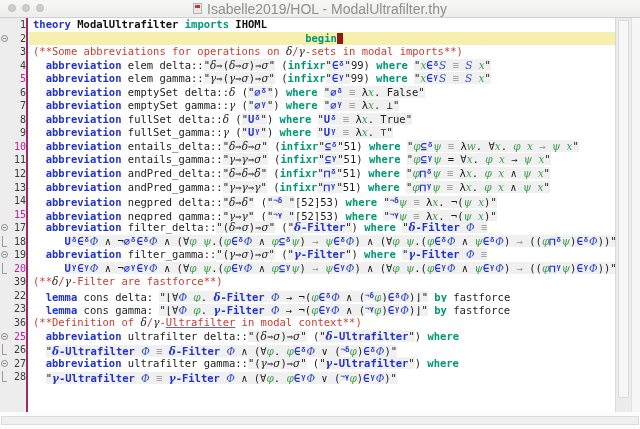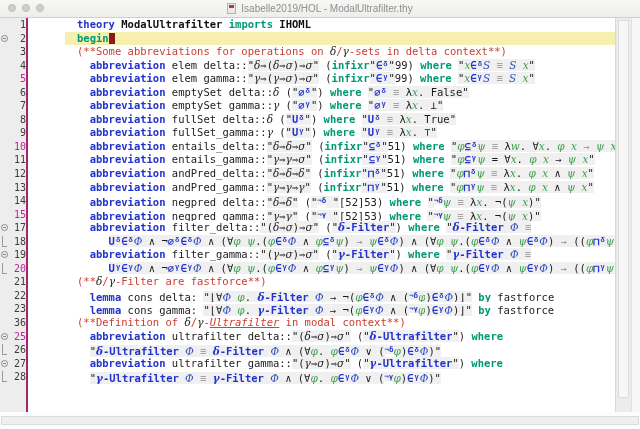--- a/index.html
+++ b/index.html
@@ -3,35 +3,35 @@
 <meta charset="utf-8">
 <style>
   html,body{margin:0;padding:0;background:#ffffff;}
   .window{position:relative;width:640px;height:429px;background:#ffffff;overflow:hidden;
           box-shadow:inset 0 0 0 1px #d9d9d9;font-family:"Liberation Sans",sans-serif;}
   
   .titlebar{height:17px;background:linear-gradient(#f7f7f6,#ededec);border-bottom:1px solid #cfcfcf;
             display:flex;align-items:center;justify-content:center;position:relative;}
   .lights{position:absolute;left:8px;top:4px;display:flex;gap:6px;}
   .light{width:8px;height:8px;border-radius:50%;background:#cecece;border:1px solid #bdbdbc;box-sizing:border-box;}
-  .title-wrap{display:flex;align-items:center;gap:5px;color:#8f8f8f;font-size:10px;}
+  .title-wrap{display:flex;align-items:center;gap:5px;color:#8f8f8f;font-size:14px;}
   .app-icon{width:9px;height:11px;background:#e9e9e9;border:1px solid #b3b3b3;position:relative;box-sizing:border-box;}
   .app-icon::before{content:"";position:absolute;left:1px;right:1px;top:1px;height:3px;background:#c0392b;}
   
   .body-row{display:flex;height:394px;}
   .editor{flex:1;overflow:hidden;font-family:"DejaVu Sans Mono","Liberation Mono",monospace;
           font-size:10.5px;line-height:13.55px;
           background:linear-gradient(to right,#ededed 0,#ededed 26px,#a2276b 26px,#a2276b 28px,#ffffff 28px);}
   .line{display:flex;height:13.55px;white-space:pre;}
   .foldcol{width:9px;flex:none;display:flex;justify-content:center;}
   .num{width:17px;flex:none;text-align:right;padding-right:1px;color:#3c3c3c;font-size:10px;}
   .num5{color:#c2209c;}
   .gsep{width:2px;flex:none;}
-  .code{flex:1;padding-left:12px;overflow:hidden;color:#1a1a1a;margin-left:36px;}
-  .line.current .code{background:#f7efad;}
+  .code{flex:1;padding-left:4px;overflow:hidden;color:#1a1a1a;}
+  .line.current .code{background:#f7efad;text-align:center;}
   .cursor{display:inline-block;width:6px;height:11px;background:#8b1a1a;vertical-align:-2px;}
   .fold-open{display:inline-block;width:7px;height:7px;margin-top:3px;border:1px solid #8a8a8a;
              border-radius:50%;position:relative;box-sizing:border-box;}
   .fold-open::after{content:"";position:absolute;left:1px;right:1px;top:2px;border-top:1px solid #8a8a8a;}
   .fold-cont{display:inline-block;width:4px;height:10px;margin-top:1px;
              border-left:1px solid #9a9a9a;border-bottom:1px solid #9a9a9a;}
   
   .s{white-space:pre;}
   .cmd{color:#2233cc;font-weight:bold;}
   .kw{color:#009973;font-weight:bold;}
@@ -40,21 +40,21 @@
   .com{color:#cb3b2e;}
   .typ{font-family:"DejaVu Serif","Liberation Serif",serif;font-style:italic;color:#222222;}
   .var{font-family:"DejaVu Serif","Liberation Serif",serif;font-style:italic;color:#3f9e4d;}
   .Var{font-family:"DejaVu Serif","Liberation Serif",serif;font-style:italic;color:#3350c2;}
   .op{color:#2233cc;font-weight:bold;}
   .opg{color:#2233cc;font-weight:bold;font-family:"DejaVu Serif","Liberation Serif",serif;font-style:italic;}
   .eq{color:#8f8f8f;}
   .arr{color:#8f8f8f;}
   .sup{color:#2233cc;font-weight:bold;font-size:7.5px;vertical-align:3px;}
   .q{background:#f0f0f0;}
-  .ul{text-decoration:underline;text-decoration-color:#4f63e8;font-style:italic;}
+  .ul{text-decoration:underline;text-decoration-color:#4f63e8;}
   
   .vscroll{width:16px;flex:none;background:#ececec;border-left:1px solid #d9d9d9;box-sizing:border-box;}
   .vthumb{margin:2px 2px;height:96%;background:#f7f7f7;border:1px solid #dcdcdc;box-sizing:border-box;}
   .rstrip{width:9px;flex:none;background:#f7f7f7;border-left:1px solid #e2e2e2;box-sizing:border-box;}
   .hscroll-area{height:17px;background:#fcfcfc;padding-top:4px;box-sizing:border-box;}
   .htrack{height:9px;margin:0 1px;background:#efefef;border:1px solid #dcdcdc;box-sizing:border-box;}
 </style>
 </head>
 <body>
 
@@ -70,38 +70,38 @@
       <span class="app-icon"></span>
       <span>Isabelle2019/HOL - ModalUltrafilter.thy</span>
     </div>
   </div>
 
   <div class="body-row">
     <div class="editor">
       <div>
           <div class="line"><span class="foldcol"></span><span class="num">1</span><span class="gsep"></span><span class="code"><span class="s cmd">theory</span><span class="s pl"> </span><span class="s nameb">ModalUltrafilter</span><span class="s pl"> </span><span class="s kw">imports</span><span class="s pl"> </span><span class="s nameb">IHOML</span></span></div>
           <div class="line current"><span class="foldcol"><span class="fold-open"></span></span><span class="num">2</span><span class="gsep"></span><span class="code"><span class="s kw">begin</span><span class="cursor"></span></span></div>
-          <div class="line"><span class="foldcol"></span><span class="num">3</span><span class="gsep"></span><span class="code"><span class="s com">(**Some abbreviations for operations on </span><span class="s typ">δ</span><span class="s com">/</span><span class="s typ">γ</span><span class="s com">-sets in delta context**)</span></span></div>
+          <div class="line"><span class="foldcol"></span><span class="num">3</span><span class="gsep"></span><span class="code"><span class="s com">(**Some abbreviations for operations on </span><span class="s typ">δ</span><span class="s com">/</span><span class="s typ">γ</span><span class="s com">-sets in modal imports**)</span></span></div>
           <div class="line"><span class="foldcol"></span><span class="num">4</span><span class="gsep"></span><span class="code"><span class="s pl">  </span><span class="s cmd">abbreviation</span><span class="s pl"> elem delta::</span><span class="s q pl">"</span><span class="s q typ">δ</span><span class="s q pl">⇒(</span><span class="s q typ">δ</span><span class="s q pl">⇒</span><span class="s q typ">σ</span><span class="s q pl">)⇒</span><span class="s q typ">σ</span><span class="s q pl">"</span><span class="s pl"> (</span><span class="s kw">infixr</span><span class="s q pl">"</span><span class="s q op">∈ᵟ</span><span class="s q pl">"</span><span class="s pl">99) </span><span class="s kw">where</span><span class="s pl"> </span><span class="s q pl">"</span><span class="s q var">x</span><span class="s q op">∈ᵟ</span><span class="s q Var">S</span><span class="s q eq"> ≡ </span><span class="s q Var">S</span><span class="s q pl"> </span><span class="s q var">x</span><span class="s q pl">"</span></span></div>
           <div class="line"><span class="foldcol"></span><span class="num num5">5</span><span class="gsep"></span><span class="code"><span class="s pl">  </span><span class="s cmd">abbreviation</span><span class="s pl"> elem gamma::</span><span class="s q pl">"</span><span class="s q typ">γ</span><span class="s q pl">⇒(</span><span class="s q typ">γ</span><span class="s q pl">⇒</span><span class="s q typ">σ</span><span class="s q pl">)⇒</span><span class="s q typ">σ</span><span class="s q pl">"</span><span class="s pl"> (</span><span class="s kw">infixr</span><span class="s q pl">"</span><span class="s q op">∈ᵞ</span><span class="s q pl">"</span><span class="s pl">99) </span><span class="s kw">where</span><span class="s pl"> </span><span class="s q pl">"</span><span class="s q var">x</span><span class="s q op">∈ᵞ</span><span class="s q Var">S</span><span class="s q eq"> ≡ </span><span class="s q Var">S</span><span class="s q pl"> </span><span class="s q var">x</span><span class="s q pl">"</span></span></div>
           <div class="line"><span class="foldcol"></span><span class="num">6</span><span class="gsep"></span><span class="code"><span class="s pl">  </span><span class="s cmd">abbreviation</span><span class="s pl"> emptySet delta::</span><span class="s typ">δ</span><span class="s pl"> (</span><span class="s q pl">"</span><span class="s q op">∅ᵟ</span><span class="s q pl">"</span><span class="s pl">) </span><span class="s kw">where</span><span class="s pl"> </span><span class="s q pl">"</span><span class="s q op">∅ᵟ</span><span class="s q eq"> ≡ </span><span class="s q pl">λ</span><span class="s q var">x</span><span class="s q pl">. False"</span></span></div>
           <div class="line"><span class="foldcol"></span><span class="num">7</span><span class="gsep"></span><span class="code"><span class="s pl">  </span><span class="s cmd">abbreviation</span><span class="s pl"> emptySet gamma::</span><span class="s typ">γ</span><span class="s pl"> (</span><span class="s q pl">"</span><span class="s q op">∅ᵞ</span><span class="s q pl">"</span><span class="s pl">) </span><span class="s kw">where</span><span class="s pl"> </span><span class="s q pl">"</span><span class="s q op">∅ᵞ</span><span class="s q eq"> ≡ </span><span class="s q pl">λ</span><span class="s q var">x</span><span class="s q pl">. ⊥"</span></span></div>
           <div class="line"><span class="foldcol"></span><span class="num">8</span><span class="gsep"></span><span class="code"><span class="s pl">  </span><span class="s cmd">abbreviation</span><span class="s pl"> fullSet delta::</span><span class="s typ">δ</span><span class="s pl"> (</span><span class="s q pl">"</span><span class="s q op">Uᵟ</span><span class="s q pl">"</span><span class="s pl">) </span><span class="s kw">where</span><span class="s pl"> </span><span class="s q pl">"</span><span class="s q op">Uᵟ</span><span class="s q eq"> ≡ </span><span class="s q pl">λ</span><span class="s q var">x</span><span class="s q pl">. True"</span></span></div>
           <div class="line"><span class="foldcol"></span><span class="num">9</span><span class="gsep"></span><span class="code"><span class="s pl">  </span><span class="s cmd">abbreviation</span><span class="s pl"> fullSet_gamma::</span><span class="s typ">γ</span><span class="s pl"> (</span><span class="s q pl">"</span><span class="s q op">Uᵞ</span><span class="s q pl">"</span><span class="s pl">) </span><span class="s kw">where</span><span class="s pl"> </span><span class="s q pl">"</span><span class="s q op">Uᵞ</span><span class="s q eq"> ≡ </span><span class="s q pl">λ</span><span class="s q var">x</span><span class="s q pl">. ⊤"</span></span></div>
           <div class="line"><span class="foldcol"></span><span class="num num5">10</span><span class="gsep"></span><span class="code"><span class="s pl">  </span><span class="s cmd">abbreviation</span><span class="s pl"> entails_delta::</span><span class="s q pl">"</span><span class="s q typ">δ</span><span class="s q pl">⇒</span><span class="s q typ">δ</span><span class="s q pl">⇒</span><span class="s q typ">σ</span><span class="s q pl">"</span><span class="s pl"> (</span><span class="s kw">infixr</span><span class="s q pl">"</span><span class="s q op">⊆ᵟ</span><span class="s q pl">"</span><span class="s pl">51) </span><span class="s kw">where</span><span class="s pl"> </span><span class="s q pl">"</span><span class="s q var">φ</span><span class="s q op">⊆ᵟ</span><span class="s q var">ψ</span><span class="s q eq"> ≡ </span><span class="s q pl">λ</span><span class="s q var">w</span><span class="s q pl">. ∀</span><span class="s q var">x</span><span class="s q pl">. </span><span class="s q var">φ</span><span class="s q pl"> </span><span class="s q var">x</span><span class="s q arr"> → </span><span class="s q var">ψ</span><span class="s q pl"> </span><span class="s q var">x</span><span class="s q pl">"</span></span></div>
           <div class="line"><span class="foldcol"></span><span class="num">11</span><span class="gsep"></span><span class="code"><span class="s pl">  </span><span class="s cmd">abbreviation</span><span class="s pl"> entails_gamma::</span><span class="s q pl">"</span><span class="s q typ">γ</span><span class="s q pl">⇒</span><span class="s q typ">γ</span><span class="s q pl">⇒</span><span class="s q typ">σ</span><span class="s q pl">"</span><span class="s pl"> (</span><span class="s kw">infixr</span><span class="s q pl">"</span><span class="s q op">⊆ᵞ</span><span class="s q pl">"</span><span class="s pl">51) </span><span class="s kw">where</span><span class="s pl"> </span><span class="s q pl">"</span><span class="s q var">φ</span><span class="s q op">⊆ᵞ</span><span class="s q var">ψ</span><span class="s q pl"> = ∀</span><span class="s q var">x</span><span class="s q pl">. </span><span class="s q var">φ</span><span class="s q pl"> </span><span class="s q var">x</span><span class="s q pl"> → </span><span class="s q var">ψ</span><span class="s q pl"> </span><span class="s q var">x</span><span class="s q pl">"</span></span></div>
           <div class="line"><span class="foldcol"></span><span class="num">12</span><span class="gsep"></span><span class="code"><span class="s pl">  </span><span class="s cmd">abbreviation</span><span class="s pl"> andPred_delta::</span><span class="s q pl">"</span><span class="s q typ">δ</span><span class="s q pl">⇒</span><span class="s q typ">δ</span><span class="s q pl">⇒</span><span class="s q typ">δ</span><span class="s q pl">"</span><span class="s pl"> (</span><span class="s kw">infixr</span><span class="s q pl">"</span><span class="s q op">⊓ᵟ</span><span class="s q pl">"</span><span class="s pl">51) </span><span class="s kw">where</span><span class="s pl"> </span><span class="s q pl">"</span><span class="s q var">φ</span><span class="s q op">⊓ᵟ</span><span class="s q var">ψ</span><span class="s q eq"> ≡ </span><span class="s q pl">λ</span><span class="s q var">x</span><span class="s q pl">. </span><span class="s q var">φ</span><span class="s q pl"> </span><span class="s q var">x</span><span class="s q pl"> ∧ </span><span class="s q var">ψ</span><span class="s q pl"> </span><span class="s q var">x</span><span class="s q pl">"</span></span></div>
           <div class="line"><span class="foldcol"></span><span class="num">13</span><span class="gsep"></span><span class="code"><span class="s pl">  </span><span class="s cmd">abbreviation</span><span class="s pl"> andPred_gamma::</span><span class="s q pl">"</span><span class="s q typ">γ</span><span class="s q pl">⇒</span><span class="s q typ">γ</span><span class="s q pl">⇒</span><span class="s q typ">γ</span><span class="s q pl">"</span><span class="s pl"> (</span><span class="s kw">infixr</span><span class="s q pl">"</span><span class="s q op">⊓ᵞ</span><span class="s q pl">"</span><span class="s pl">51) </span><span class="s kw">where</span><span class="s pl"> </span><span class="s q pl">"</span><span class="s q var">φ</span><span class="s q op">⊓ᵞ</span><span class="s q var">ψ</span><span class="s q eq"> ≡ </span><span class="s q pl">λ</span><span class="s q var">x</span><span class="s q pl">. </span><span class="s q var">φ</span><span class="s q pl"> </span><span class="s q var">x</span><span class="s q pl"> ∧ </span><span class="s q var">ψ</span><span class="s q pl"> </span><span class="s q var">x</span><span class="s q pl">"</span></span></div>
           <div class="line"><span class="foldcol"></span><span class="num">14</span><span class="gsep"></span><span class="code"><span class="s pl">  </span><span class="s cmd">abbreviation</span><span class="s pl"> negpred_delta::</span><span class="s q pl">"</span><span class="s q typ">δ</span><span class="s q pl">⇒</span><span class="s q typ">δ</span><span class="s q pl">"</span><span class="s pl"> (</span><span class="s q pl">"</span><span class="s q sup">¬δ</span><span class="s q pl">_"</span><span class="s pl">[52]53) </span><span class="s kw">where</span><span class="s pl"> </span><span class="s q pl">"</span><span class="s q sup">¬δ</span><span class="s q var">ψ</span><span class="s q eq"> ≡ </span><span class="s q pl">λ</span><span class="s q var">x</span><span class="s q pl">. ¬(</span><span class="s q var">ψ</span><span class="s q pl"> </span><span class="s q var">x</span><span class="s q pl">)"</span></span></div>
           <div class="line"><span class="foldcol"></span><span class="num num5">15</span><span class="gsep"></span><span class="code"><span class="s pl">  </span><span class="s cmd">abbreviation</span><span class="s pl"> negpred_gamma::</span><span class="s q pl">"</span><span class="s q typ">γ</span><span class="s q pl">⇒</span><span class="s q typ">γ</span><span class="s q pl">"</span><span class="s pl"> (</span><span class="s q pl">"</span><span class="s q sup">¬γ</span><span class="s q pl">_"</span><span class="s pl">[52]53) </span><span class="s kw">where</span><span class="s pl"> </span><span class="s q pl">"</span><span class="s q sup">¬γ</span><span class="s q var">ψ</span><span class="s q eq"> ≡ </span><span class="s q pl">λ</span><span class="s q var">x</span><span class="s q pl">. ¬(</span><span class="s q var">ψ</span><span class="s q pl"> </span><span class="s q var">x</span><span class="s q pl">)"</span></span></div>
           <div class="line"><span class="foldcol"><span class="fold-open"></span></span><span class="num">17</span><span class="gsep"></span><span class="code"><span class="s pl">  </span><span class="s cmd">abbreviation</span><span class="s pl"> filter_delta::</span><span class="s q pl">"(</span><span class="s q typ">δ</span><span class="s q pl">⇒</span><span class="s q typ">σ</span><span class="s q pl">)⇒</span><span class="s q typ">σ</span><span class="s q pl">"</span><span class="s pl"> (</span><span class="s q pl">"</span><span class="s q opg">δ</span><span class="s q op">-Filter</span><span class="s q pl">"</span><span class="s pl">) </span><span class="s kw">where</span><span class="s pl"> </span><span class="s q pl">"</span><span class="s q opg">δ</span><span class="s q op">-Filter</span><span class="s q pl"> </span><span class="s q Var">Φ</span><span class="s q eq"> ≡</span></span></div>
           <div class="line"><span class="foldcol"><span class="fold-cont"></span></span><span class="num">18</span><span class="gsep"></span><span class="code"><span class="s pl">     </span><span class="s q op">Uᵟ∈ᵟ</span><span class="s q Var">Φ</span><span class="s q pl"> ∧ ¬</span><span class="s q op">∅ᵟ∈ᵟ</span><span class="s q Var">Φ</span><span class="s q pl"> ∧ (∀</span><span class="s q var">φ</span><span class="s q pl"> </span><span class="s q var">ψ</span><span class="s q pl">.(</span><span class="s q var">φ</span><span class="s q op">∈ᵟ</span><span class="s q Var">Φ</span><span class="s q pl"> ∧ </span><span class="s q var">φ</span><span class="s q op">⊆ᵟ</span><span class="s q var">ψ</span><span class="s q pl">) </span><span class="s q arr">→</span><span class="s q pl"> </span><span class="s q var">ψ</span><span class="s q op">∈ᵟ</span><span class="s q Var">Φ</span><span class="s q pl">) ∧ (∀</span><span class="s q var">φ</span><span class="s q pl"> </span><span class="s q var">ψ</span><span class="s q pl">.(</span><span class="s q var">φ</span><span class="s q op">∈ᵟ</span><span class="s q Var">Φ</span><span class="s q pl"> ∧ </span><span class="s q var">ψ</span><span class="s q op">∈ᵟ</span><span class="s q Var">Φ</span><span class="s q pl">) </span><span class="s q arr">→</span><span class="s q pl"> ((</span><span class="s q var">φ</span><span class="s q op">⊓ᵟ</span><span class="s q var">ψ</span><span class="s q pl">)</span><span class="s q op">∈ᵟ</span><span class="s q Var">Φ</span><span class="s q pl">))"</span></span></div>
           <div class="line"><span class="foldcol"><span class="fold-open"></span></span><span class="num">19</span><span class="gsep"></span><span class="code"><span class="s pl">  </span><span class="s cmd">abbreviation</span><span class="s pl"> filter_gamma::</span><span class="s q pl">"(</span><span class="s q typ">γ</span><span class="s q pl">⇒</span><span class="s q typ">σ</span><span class="s q pl">)⇒</span><span class="s q typ">σ</span><span class="s q pl">"</span><span class="s pl"> (</span><span class="s q pl">"</span><span class="s q opg">γ</span><span class="s q op">-Filter</span><span class="s q pl">"</span><span class="s pl">) </span><span class="s kw">where</span><span class="s pl"> </span><span class="s q pl">"</span><span class="s q opg">γ</span><span class="s q op">-Filter</span><span class="s q pl"> </span><span class="s q Var">Φ</span><span class="s q eq"> ≡</span></span></div>
           <div class="line"><span class="foldcol"><span class="fold-cont"></span></span><span class="num num5">20</span><span class="gsep"></span><span class="code"><span class="s pl">     </span><span class="s q op">Uᵞ∈ᵞ</span><span class="s q Var">Φ</span><span class="s q pl"> ∧ ¬</span><span class="s q op">∅ᵞ∈ᵞ</span><span class="s q Var">Φ</span><span class="s q pl"> ∧ (∀</span><span class="s q var">φ</span><span class="s q pl"> </span><span class="s q var">ψ</span><span class="s q pl">.(</span><span class="s q var">φ</span><span class="s q op">∈ᵞ</span><span class="s q Var">Φ</span><span class="s q pl"> ∧ </span><span class="s q var">φ</span><span class="s q op">⊆ᵞ</span><span class="s q var">ψ</span><span class="s q pl">) </span><span class="s q arr">→</span><span class="s q pl"> </span><span class="s q var">ψ</span><span class="s q op">∈ᵞ</span><span class="s q Var">Φ</span><span class="s q pl">) ∧ (∀</span><span class="s q var">φ</span><span class="s q pl"> </span><span class="s q var">ψ</span><span class="s q pl">.(</span><span class="s q var">φ</span><span class="s q op">∈ᵞ</span><span class="s q Var">Φ</span><span class="s q pl"> ∧ </span><span class="s q var">ψ</span><span class="s q op">∈ᵞ</span><span class="s q Var">Φ</span><span class="s q pl">) </span><span class="s q arr">→</span><span class="s q pl"> ((</span><span class="s q var">φ</span><span class="s q op">⊓ᵞ</span><span class="s q var">ψ</span><span class="s q pl">)</span><span class="s q op">∈ᵞ</span><span class="s q Var">Φ</span><span class="s q pl">))"</span></span></div>
-          <div class="line"><span class="foldcol"></span><span class="num">21</span><span class="gsep"></span><span class="code"><span class="s com">(**</span><span class="s typ">δ</span><span class="s com">/</span><span class="s typ">γ</span><span class="s com">-Filter are fastforce**)</span></span></div>
+          <div class="line"><span class="foldcol"></span><span class="num">39</span><span class="gsep"></span><span class="code"><span class="s com">(**</span><span class="s typ">δ</span><span class="s com">/</span><span class="s typ">γ</span><span class="s com">-Filter are fastforce**)</span></span></div>
           <div class="line"><span class="foldcol"></span><span class="num">22</span><span class="gsep"></span><span class="code"><span class="s pl">  </span><span class="s cmd">lemma</span><span class="s pl"> cons delta: </span><span class="s q pl">"⌊∀</span><span class="s q Var">Φ</span><span class="s q pl"> </span><span class="s q var">φ</span><span class="s q pl">. </span><span class="s q opg">δ</span><span class="s q op">-Filter</span><span class="s q pl"> </span><span class="s q Var">Φ</span><span class="s q pl"> → ¬(</span><span class="s q var">φ</span><span class="s q op">∈ᵟ</span><span class="s q Var">Φ</span><span class="s q pl"> ∧ (</span><span class="s q sup">¬δ</span><span class="s q var">φ</span><span class="s q pl">)</span><span class="s q op">∈ᵟ</span><span class="s q Var">Φ</span><span class="s q pl">)⌋"</span><span class="s pl"> </span><span class="s kw">by</span><span class="s pl"> fastforce</span></span></div>
           <div class="line"><span class="foldcol"></span><span class="num">23</span><span class="gsep"></span><span class="code"><span class="s pl">  </span><span class="s cmd">lemma</span><span class="s pl"> cons gamma: </span><span class="s q pl">"⌊∀</span><span class="s q Var">Φ</span><span class="s q pl"> </span><span class="s q var">φ</span><span class="s q pl">. </span><span class="s q opg">γ</span><span class="s q op">-Filter</span><span class="s q pl"> </span><span class="s q Var">Φ</span><span class="s q pl"> → ¬(</span><span class="s q var">φ</span><span class="s q op">∈ᵞ</span><span class="s q Var">Φ</span><span class="s q pl"> ∧ (</span><span class="s q sup">¬γ</span><span class="s q var">φ</span><span class="s q pl">)</span><span class="s q op">∈ᵞ</span><span class="s q Var">Φ</span><span class="s q pl">)⌋"</span><span class="s pl"> </span><span class="s kw">by</span><span class="s pl"> fastforce</span></span></div>
           <div class="line"><span class="foldcol"></span><span class="num">36</span><span class="gsep"></span><span class="code"><span class="s com">(**Definition of </span><span class="s typ">δ</span><span class="s com">/</span><span class="s typ">γ</span><span class="s com">-</span><span class="s com ul">Ultrafilter</span><span class="s com"> in modal context**)</span></span></div>
           <div class="line"><span class="foldcol"><span class="fold-open"></span></span><span class="num num5">25</span><span class="gsep"></span><span class="code"><span class="s pl">  </span><span class="s cmd">abbreviation</span><span class="s pl"> ultrafilter delta::</span><span class="s q pl">"(</span><span class="s q typ">δ</span><span class="s q pl">⇒</span><span class="s q typ">σ</span><span class="s q pl">)⇒</span><span class="s q typ">σ</span><span class="s q pl">"</span><span class="s pl"> (</span><span class="s q pl">"</span><span class="s q opg">δ</span><span class="s q op">-Ultrafilter</span><span class="s q pl">"</span><span class="s pl">) </span><span class="s kw">where</span></span></div>
           <div class="line"><span class="foldcol"><span class="fold-cont"></span></span><span class="num">26</span><span class="gsep"></span><span class="code"><span class="s pl">  </span><span class="s q pl">"</span><span class="s q opg">δ</span><span class="s q op">-Ultrafilter</span><span class="s q pl"> </span><span class="s q Var">Φ</span><span class="s q eq"> ≡ </span><span class="s q opg">δ</span><span class="s q op">-Filter</span><span class="s q pl"> </span><span class="s q Var">Φ</span><span class="s q pl"> ∧ (∀</span><span class="s q var">φ</span><span class="s q pl">. </span><span class="s q var">φ</span><span class="s q op">∈ᵟ</span><span class="s q Var">Φ</span><span class="s q pl"> ∨ (</span><span class="s q sup">¬δ</span><span class="s q var">φ</span><span class="s q pl">)</span><span class="s q op">∈ᵟ</span><span class="s q Var">Φ</span><span class="s q pl">)"</span></span></div>
           <div class="line"><span class="foldcol"><span class="fold-open"></span></span><span class="num">27</span><span class="gsep"></span><span class="code"><span class="s pl">  </span><span class="s cmd">abbreviation</span><span class="s pl"> ultrafilter gamma::</span><span class="s q pl">"(</span><span class="s q typ">γ</span><span class="s q pl">⇒</span><span class="s q typ">σ</span><span class="s q pl">)⇒</span><span class="s q typ">σ</span><span class="s q pl">"</span><span class="s pl"> (</span><span class="s q pl">"</span><span class="s q opg">γ</span><span class="s q op">-Ultrafilter</span><span class="s q pl">"</span><span class="s pl">) </span><span class="s kw">where</span></span></div>
           <div class="line"><span class="foldcol"><span class="fold-cont"></span></span><span class="num">28</span><span class="gsep"></span><span class="code"><span class="s pl">  </span><span class="s q pl">"</span><span class="s q opg">γ</span><span class="s q op">-Ultrafilter</span><span class="s q pl"> </span><span class="s q Var">Φ</span><span class="s q eq"> ≡ </span><span class="s q opg">γ</span><span class="s q op">-Filter</span><span class="s q pl"> </span><span class="s q Var">Φ</span><span class="s q pl"> ∧ (∀</span><span class="s q var">φ</span><span class="s q pl">. </span><span class="s q var">φ</span><span class="s q op">∈ᵞ</span><span class="s q Var">Φ</span><span class="s q pl"> ∨ (</span><span class="s q sup">¬γ</span><span class="s q var">φ</span><span class="s q pl">)</span><span class="s q op">∈ᵞ</span><span class="s q Var">Φ</span><span class="s q pl">)"</span></span></div>
         </div>
     </div>
     <div class="vscroll">

